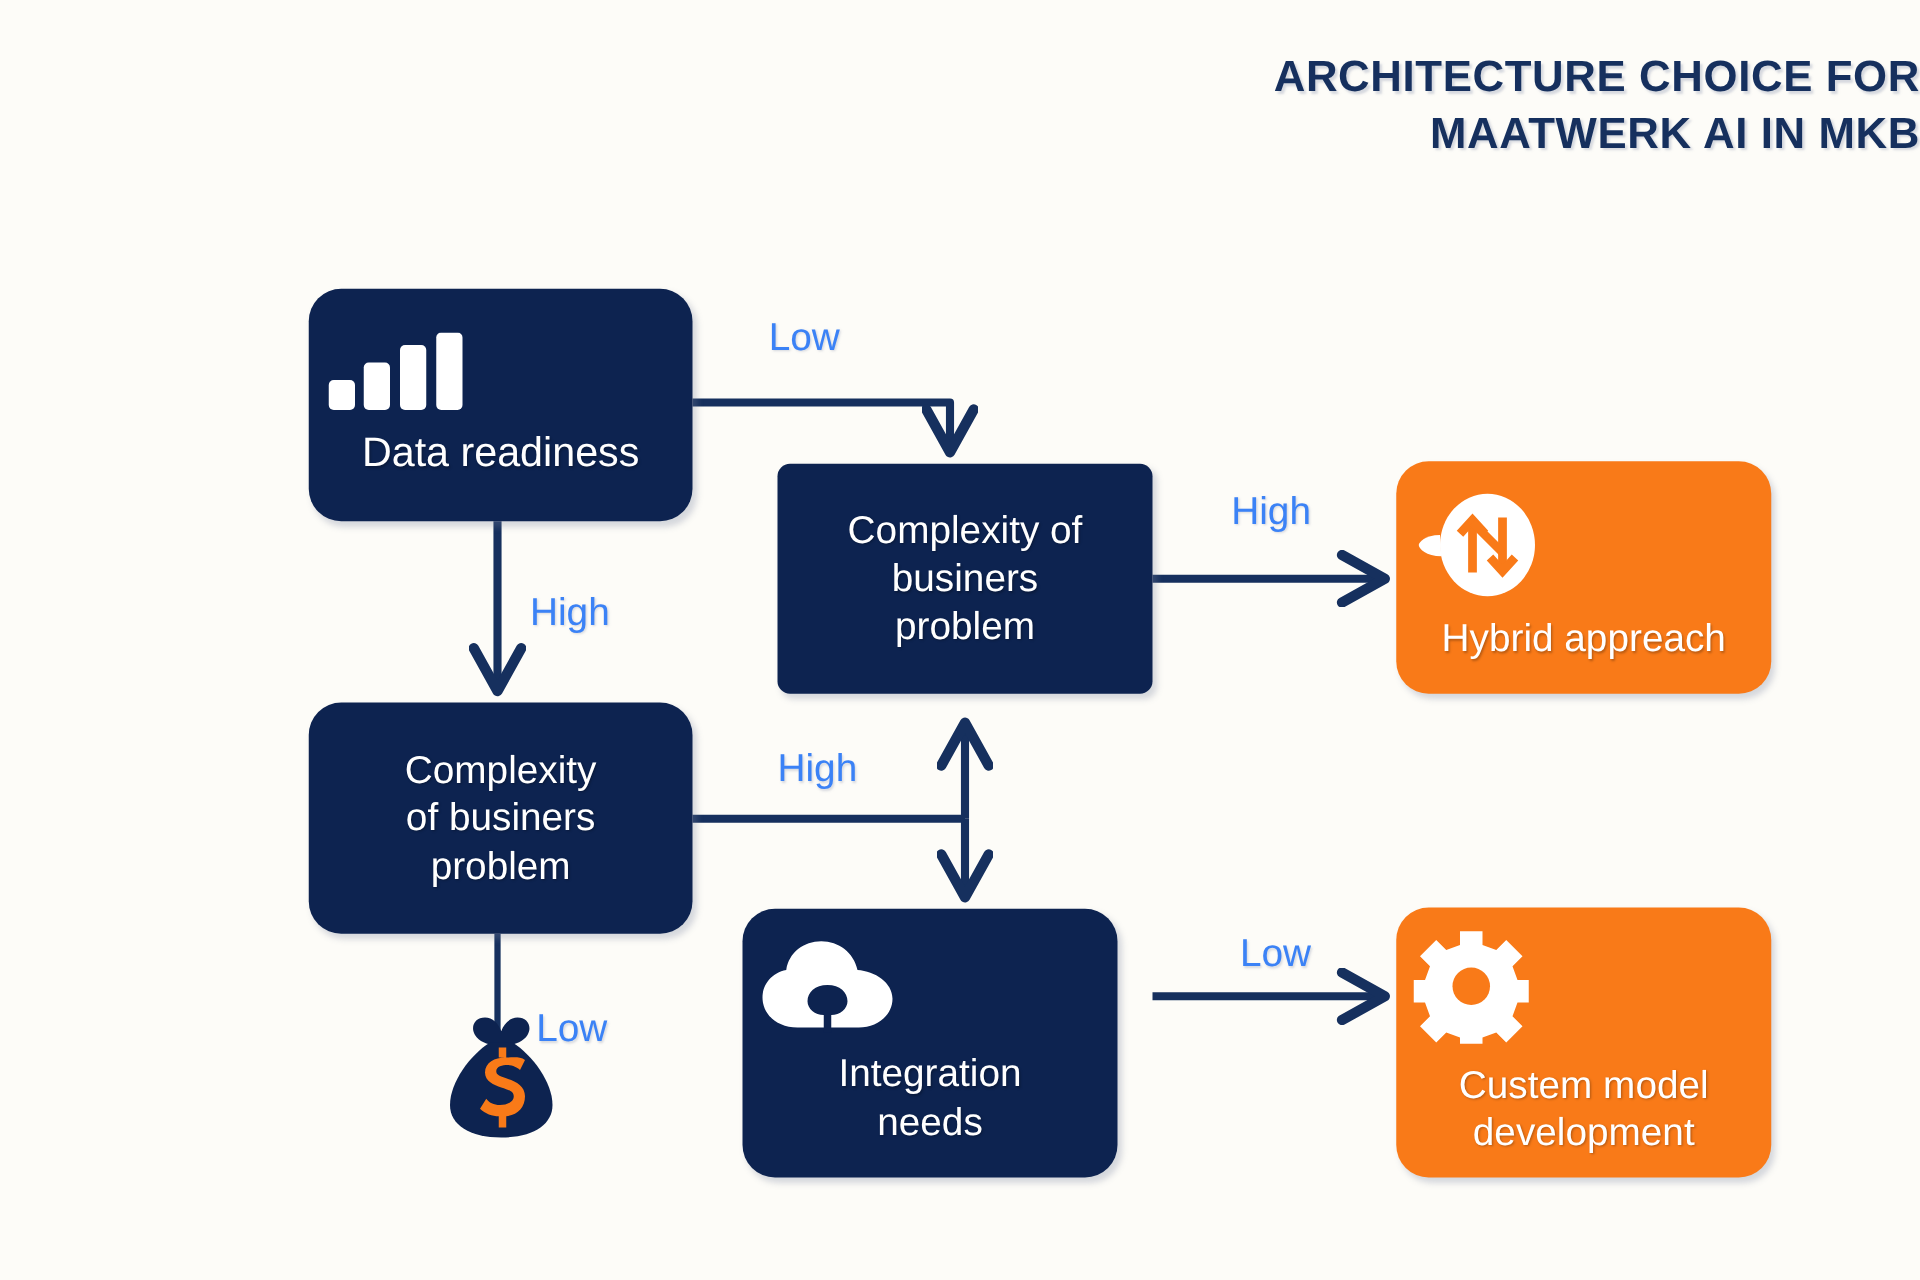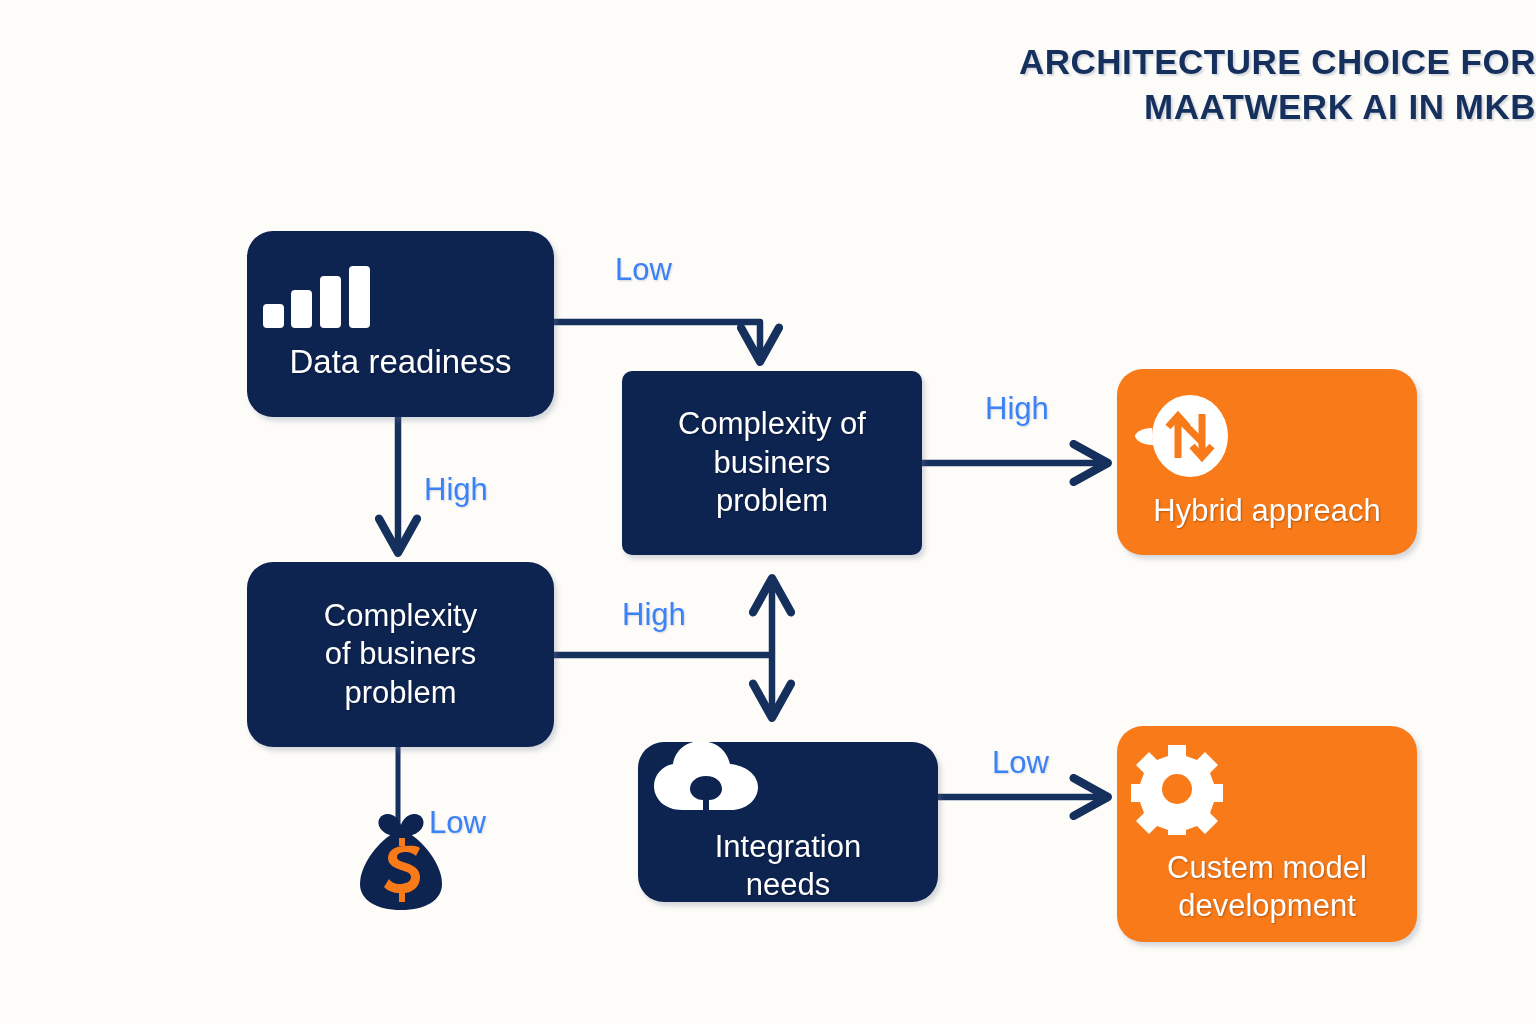--- a/index.html
+++ b/index.html
@@ -50,21 +50,21 @@
     display:block;
     margin-bottom:14px;
     line-height:0;
   }
 
   
   #node-data-readiness   { left:247px; top:231px; width:307px; height:186px; }
   #node-data-readiness .label{ font-size:33px; }
   #node-complexity-top   { left:622px; top:371px; width:300px; height:184px;border-radius:10px; }
   #node-complexity-left  { left:247px; top:562px; width:307px; height:185px; }
-  #node-integration      { left:638px; top:727px; width:300px; height:160px;margin-top:15px; }
+  #node-integration      { left:594px; top:727px; width:300px; height:215px; }
   #node-hybrid           { left:1117px; top:369px; width:300px; height:186px; }
   #node-custom           { left:1117px; top:726px; width:300px; height:216px; }
 
   
   #wires{ position:absolute; left:0; top:0; width:1536px; height:1024px; }
 
   
   .edge-label{
     position:absolute;
     color:#3b82f6;

